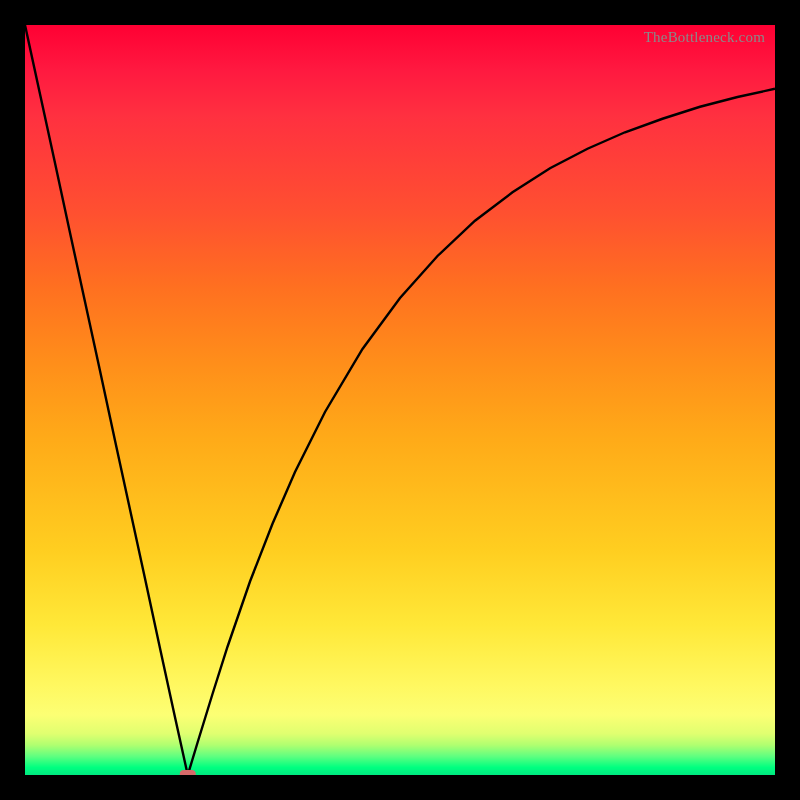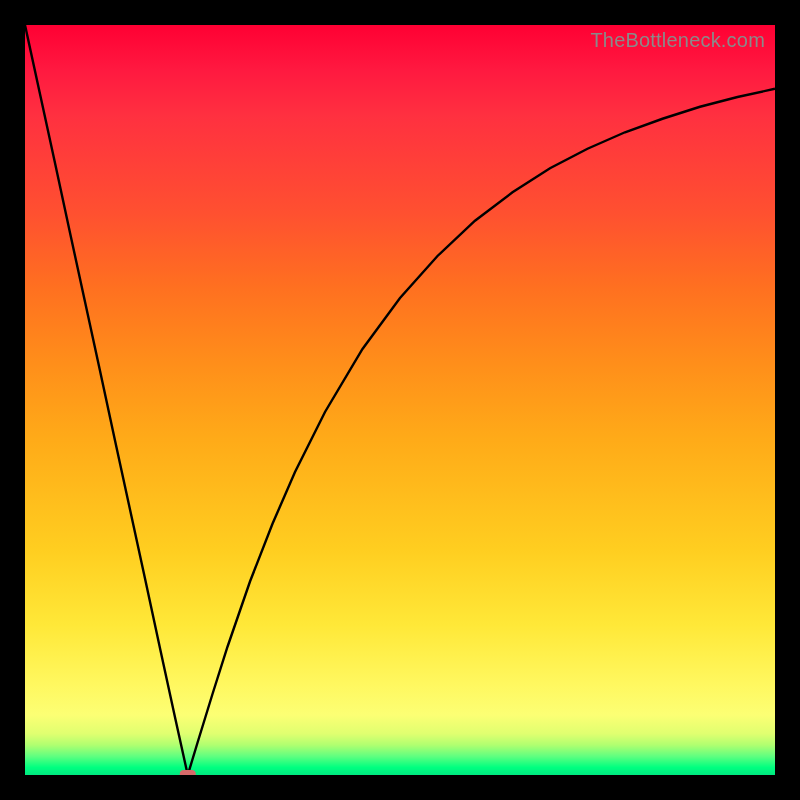--- a/index.html
+++ b/index.html
@@ -34,22 +34,22 @@
       #e0ff70 94.5%,
       #b0ff70 96%,
       #60ff80 97.5%,
       #00ff80 99%,
       #00e880 100%);
   }
   .watermark {
     position: absolute;
     top: 4px;
     right: 10px;
-    font-family: Liberation Sans, sans-serif;
-    font-size: 20px;
+    font-family: Liberation Serif, serif;
+    font-size: 15px;
     color: #8a8a8a;
     letter-spacing: 0.2px;
   }
   .curve-svg {
     position: absolute;
     left: 0;
     top: 0;
     width: 750px;
     height: 750px;
   }

